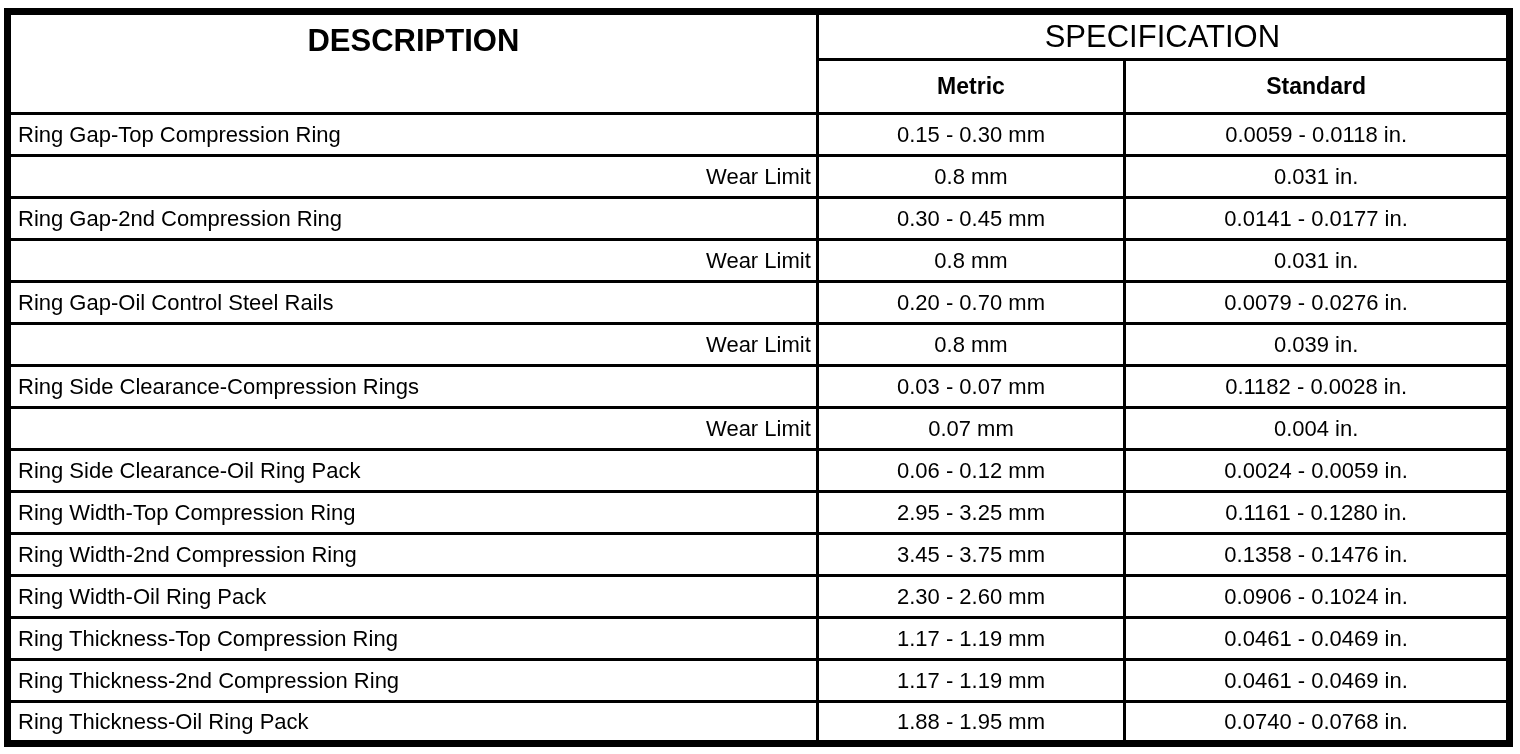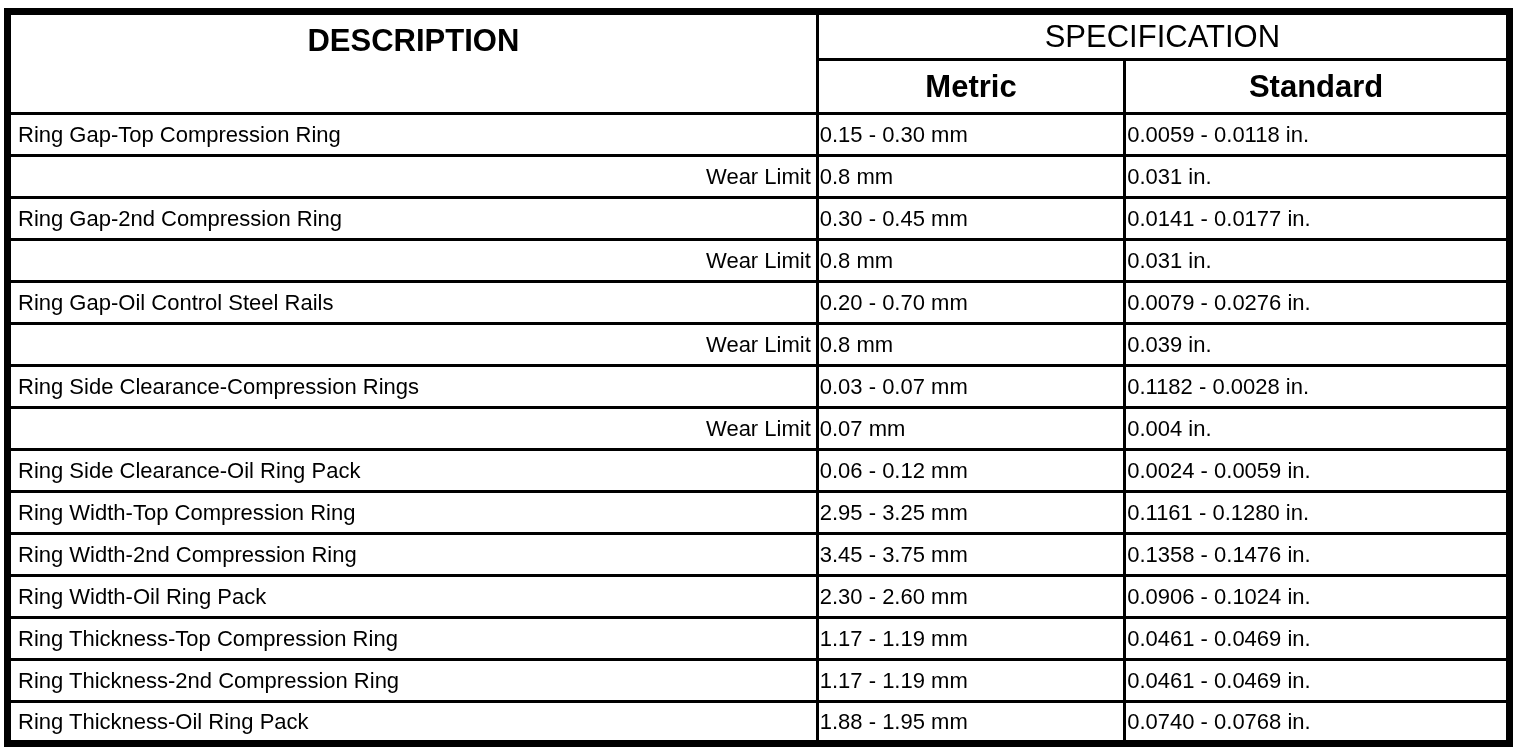--- a/index.html
+++ b/index.html
@@ -45,21 +45,21 @@
     border-bottom: 5px solid #000000;
   }
   th.spec-head {
     font-size: 31px;
     font-weight: normal;
     text-align: center;
     vertical-align: middle;
     height: 48px;
   }
   th.unit-head {
-    font-size: 31px;
+    font-size: 23px;
     font-weight: bold;
     text-align: center;
     vertical-align: middle;
     height: 54px;
     border-bottom: 5px solid #000000;
   }
   
   tbody td {
     font-size: 22px;
     height: 39px;
@@ -71,20 +71,21 @@
   }
   td.desc {
     text-align: left;
     padding-left: 7px;
   }
   td.desc.wear {
     text-align: right;
     padding-right: 5px;
   }
   td.val {
+    text-align: center;
   }
 </style>
 </head>
 <body>
 
 <div class="page">
   <table class="spec-table">
     <colgroup>
       <col style="width: 806px">
       <col style="width: 306px">

